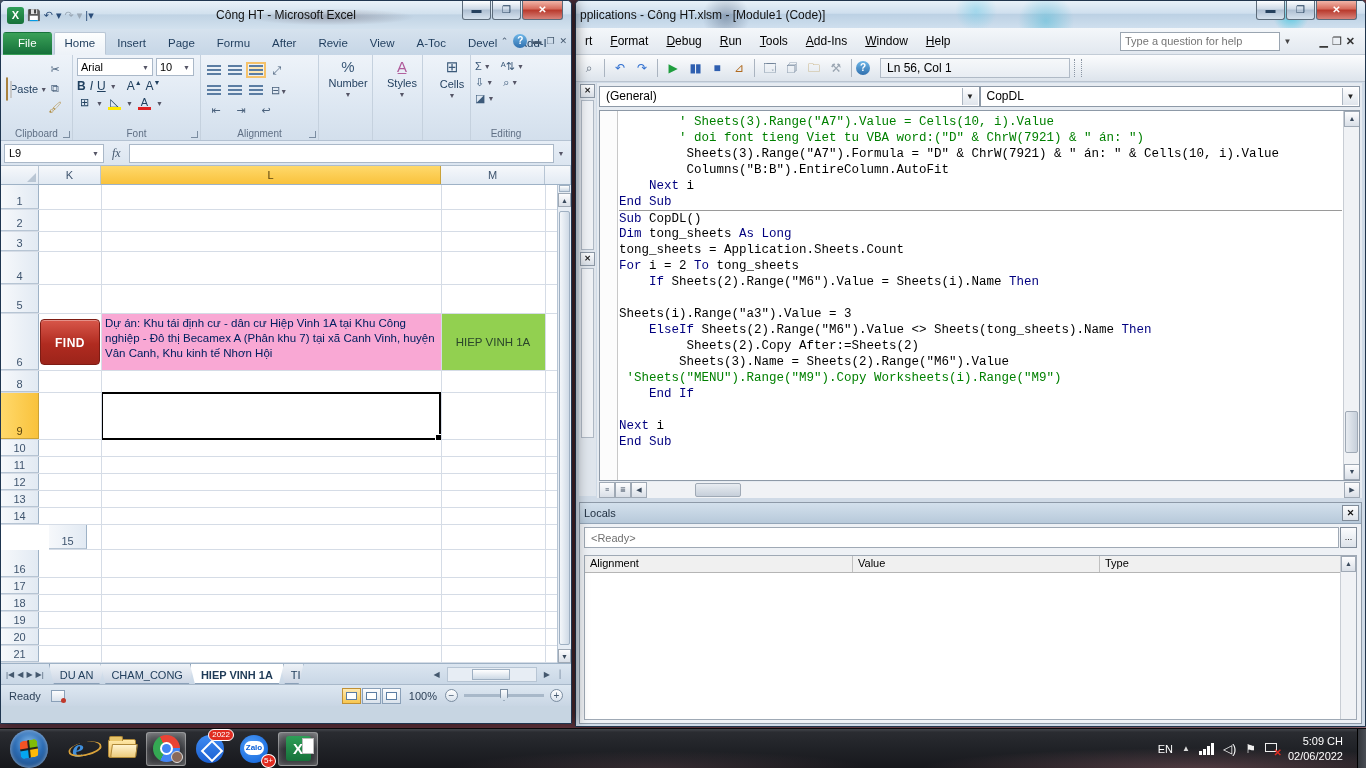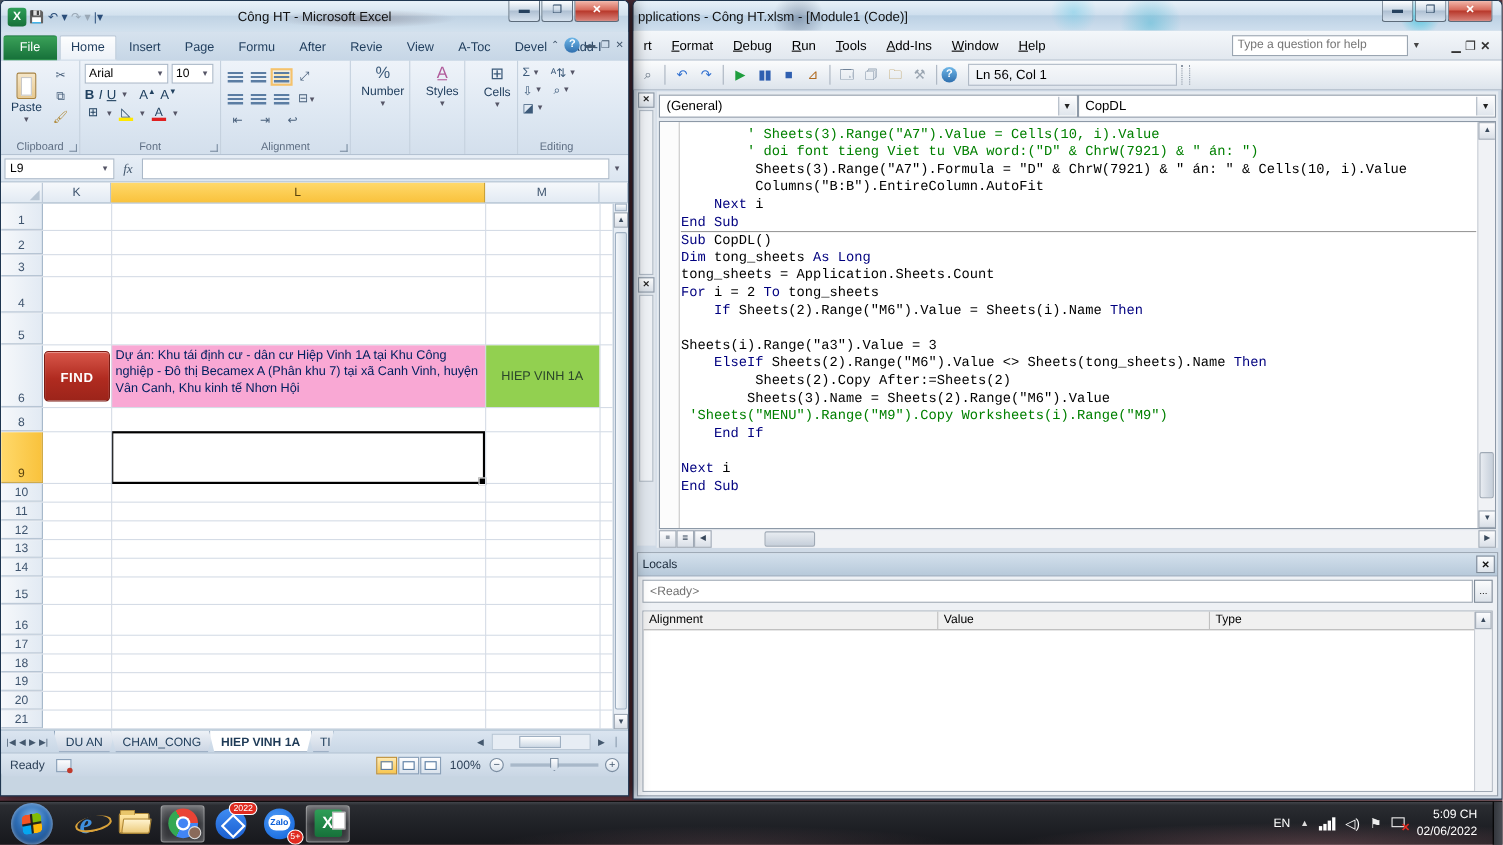--- a/index.html
+++ b/index.html
@@ -107,21 +107,21 @@
   .xl-tab.active { background:linear-gradient(#fdfefe,#edf2f8); border-color:#b9c6d5; border-bottom-color:#edf2f8; border-radius:2px 2px 0 0; }
   .xl-tabs-right { position:absolute; right:4px; top:5px; display:flex; gap:5px; align-items:center; }
   .mini-ctl { font-size:9px; color:#44586e; }
   .help-circ { width:14px; height:14px; border-radius:50%; background:linear-gradient(#6fb7e8,#2f6fae); color:#fff;
         font-size:10px; font-weight:bold; text-align:center; line-height:14px; }
   
   .ribbon { height:86px; background:linear-gradient(#eef3f9,#dde7f2 60%,#d3dfec); border-bottom:1px solid #b4c2d2; display:flex; }
   .grp { position:relative; border-right:1px solid #c5d1de; padding:3px 4px 14px; }
   .grp-label { position:absolute; bottom:1px; left:0; right:0; text-align:center; font-size:10px; color:#5f6f84; }
   .launcher { position:absolute; right:2px; bottom:2px; width:7px; height:7px; border-right:1px solid #7b8da1; border-bottom:1px solid #7b8da1; }
-  .paste-big { width:38px; height:62px; display:flex; flex-direction:column; align-items:center; justify-content:center; gap:2px;
+  .paste-big { width:38px; height:62px; display:flex; flex-direction:row; align-items:center; gap:2px;
         border:1px solid transparent; border-radius:3px; font-size:11px; color:#1e3c5c; }
   .clip-ico { width:18px; height:24px; background:linear-gradient(#f5e6c8,#e8c98e); border:1px solid #a8823f; border-radius:2px; position:relative; }
   .clip-ico:before { content:""; position:absolute; left:3px; top:3px; right:3px; bottom:2px; background:#fff; border:1px solid #c8c8c8; }
   .mini-col { display:flex; flex-direction:column; gap:3px; margin-left:3px; padding-top:3px; }
   .mini-ico { width:18px; height:16px; font-size:11px; text-align:center; line-height:16px; color:#4a617c; }
   .combo { height:18px; background:#fff; border:1px solid #aab8c8; font-size:11px; color:#000; display:flex; align-items:center;
         padding:0 3px; position:relative; }
   .combo .ca { margin-left:auto; font-size:7px; color:#556; }
   .fnt-row { display:flex; gap:4px; align-items:center; margin-top:3px; font-size:12px; color:#20405f; }
   .fnt-b { font-weight:bold; } .fnt-i { font-style:italic; } .fnt-u { text-decoration:underline; }
@@ -588,21 +588,21 @@
           <div class="cellarea"></div>
         </div>
         <div class="grow" style="height: 17px;">
           <div class="rownum">13</div>
           <div class="cellarea"></div>
         </div>
         <div class="grow" style="height: 17px;">
           <div class="rownum">14</div>
           <div class="cellarea"></div>
         </div>
-        <div class="grow" style="height: 25px;">
+        <div class="grow" style="height: 25px; margin-left: 48px;">
           <div class="rownum">15</div>
           <div class="cellarea"></div>
         </div>
         <div class="grow" style="height: 28px;">
           <div class="rownum">16</div>
           <div class="cellarea"></div>
         </div>
         <div class="grow" style="height: 17px;">
           <div class="rownum">17</div>
           <div class="cellarea"></div>

